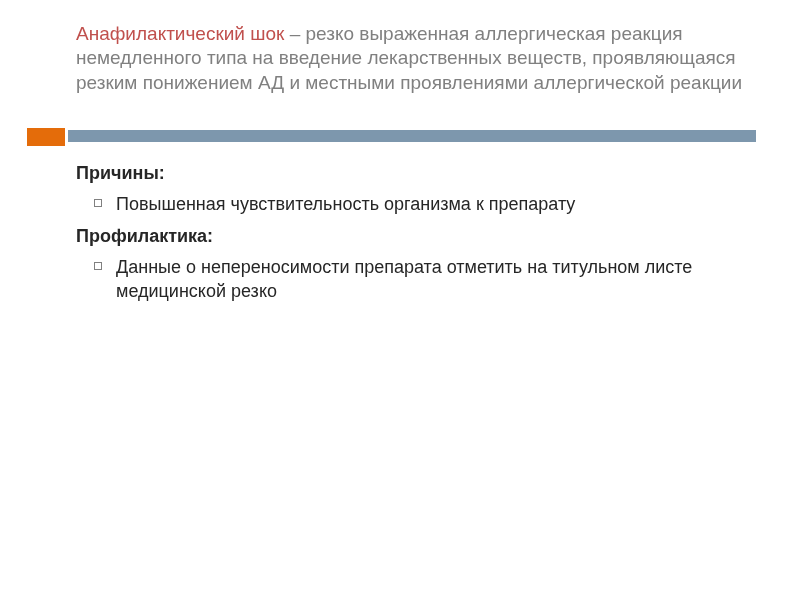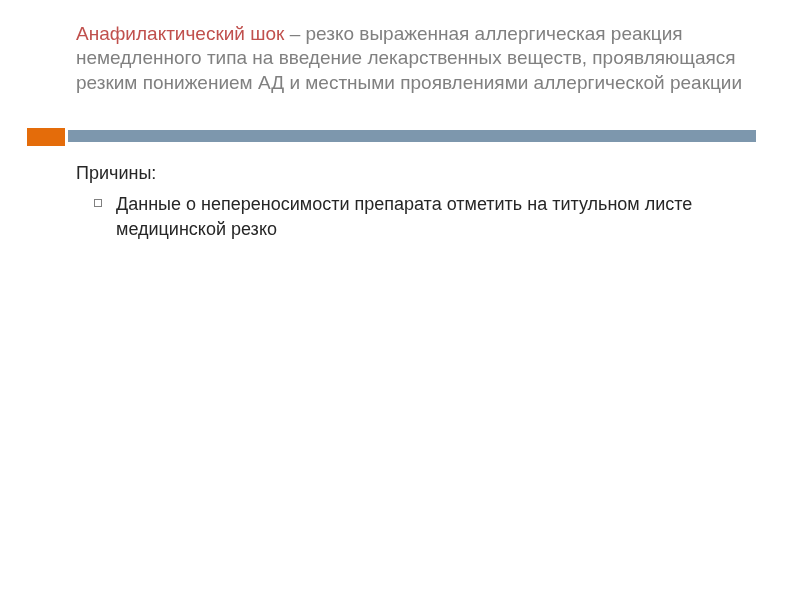--- a/index.html
+++ b/index.html
@@ -51,21 +51,21 @@
   .body-block {
     position: absolute;
     left: 76px;
     right: 44px;
     top: 161px;
     color: #262626;
     font-size: 18px;
     line-height: 1.35;
   }
   .body-block p { margin-bottom: 7px; }
-  .body-block .bold { font-weight: 400; }
+  .body-block .bold { font-weight: 700; }
   .bullet-item {
     display: flex;
     align-items: flex-start;
     margin-bottom: 7px;
     padding-left: 18px;
   }
   .bullet-marker {
     flex: 0 0 auto;
     width: 8px;
     height: 8px;
@@ -85,21 +85,26 @@
   </div>
 
   <div class="bar-row">
     <div class="accent-square"></div>
     <div class="blue-bar"></div>
   </div>
 
   <div class="body-block">
     <p class="bold">Причины:</p>
 
+    <div class="bullet-item">
+      <span class="bullet-marker"></span>
+      <span class="bullet-text">Повышенная чувствительность организма к препарату</span>
+    </div>
 
+    <p class="bold">Профилактика:</p>
 
     <div class="bullet-item">
       <span class="bullet-marker"></span>
       <span class="bullet-text">Данные о непереносимости препарата отметить на титульном листе медицинской резко</span>
     </div>
   </div>
 
 </div>
 
 </body></html>

